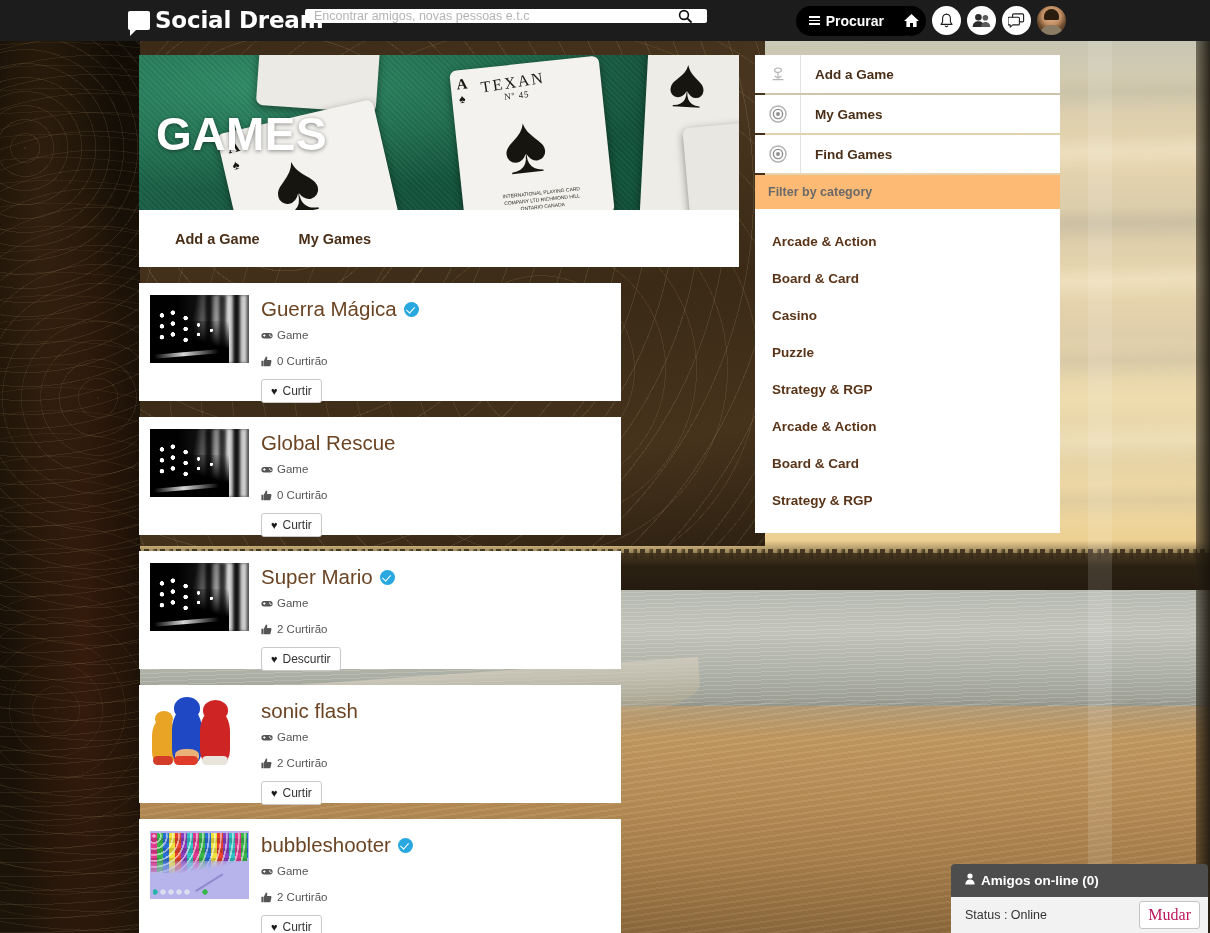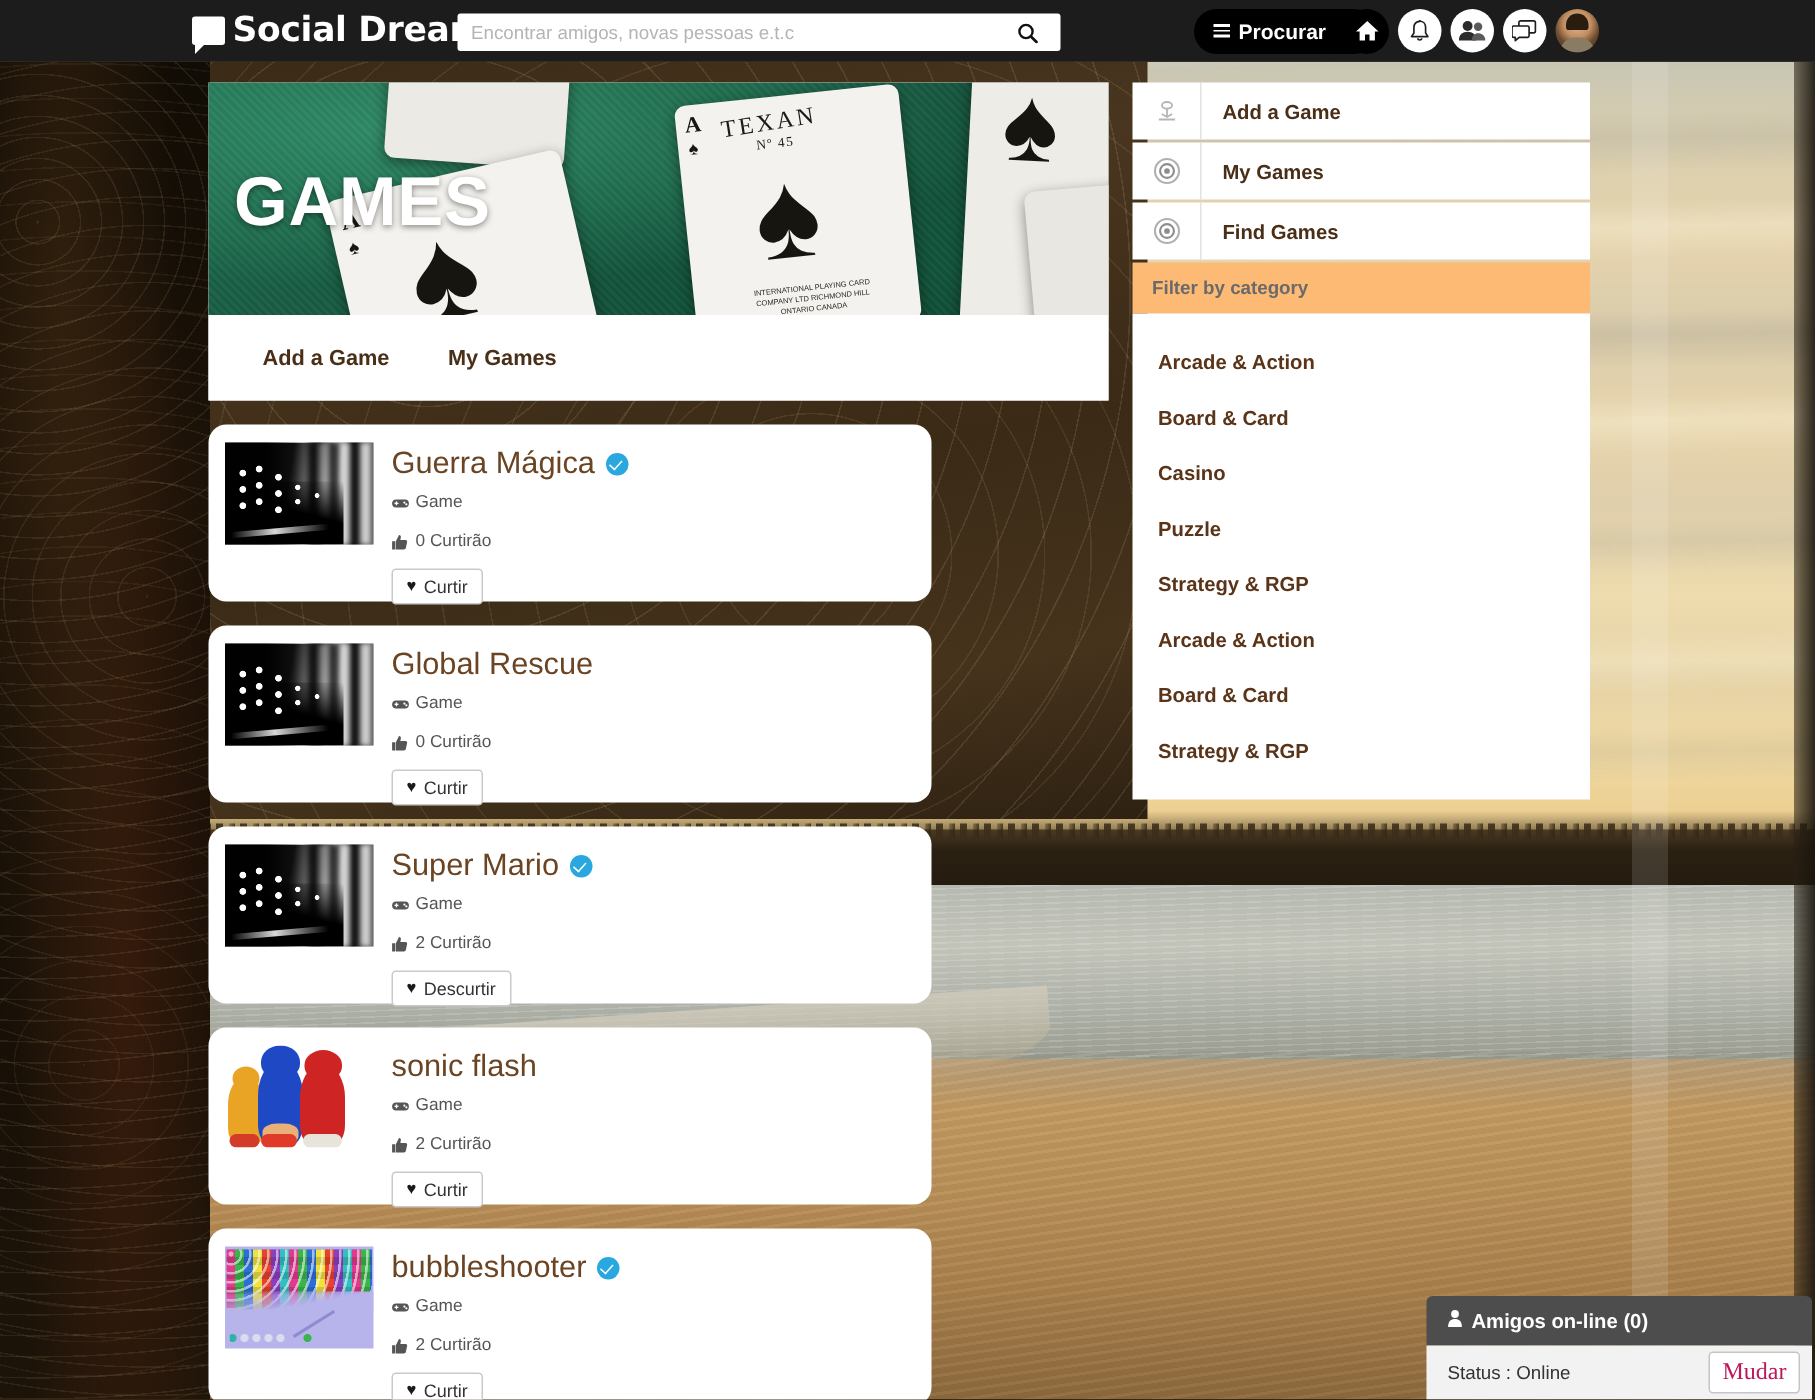--- a/index.html
+++ b/index.html
@@ -190,21 +190,21 @@
   .brand-text {
     color: #ffffff;
     font-size: 23px;
     font-weight: bold;
     letter-spacing: -0.2px;
     font-family: "DejaVu Sans", sans-serif;
   }
   .searchbox {
     position: absolute;
     left: 305px; top: 9px;
-    width: 402px; height: 25px;
+    width: 402px; height: 14px;
     background: #ffffff;
     border-radius: 2px;
     display: flex; align-items: center;
   }
   .searchbox input {
     border: none; outline: none;
     background: transparent;
     width: 360px;
     margin-left: 9px;
     font-size: 12.5px;
@@ -418,21 +418,20 @@
   
   .game-row {
     background: #ffffff;
     width: 482px;
     height: 118px;
     margin-top: 16px;
     padding: 12px 0 0 11px;
     display: flex;
     gap: 12px;
     position: relative;
-    border-radius: 12px;
   }
   .thumb {
     width: 99px; height: 68px;
     flex: 0 0 auto;
     overflow: hidden;
     background: #111;
     position: relative;
   }
   
   .thumb.dominoes {

